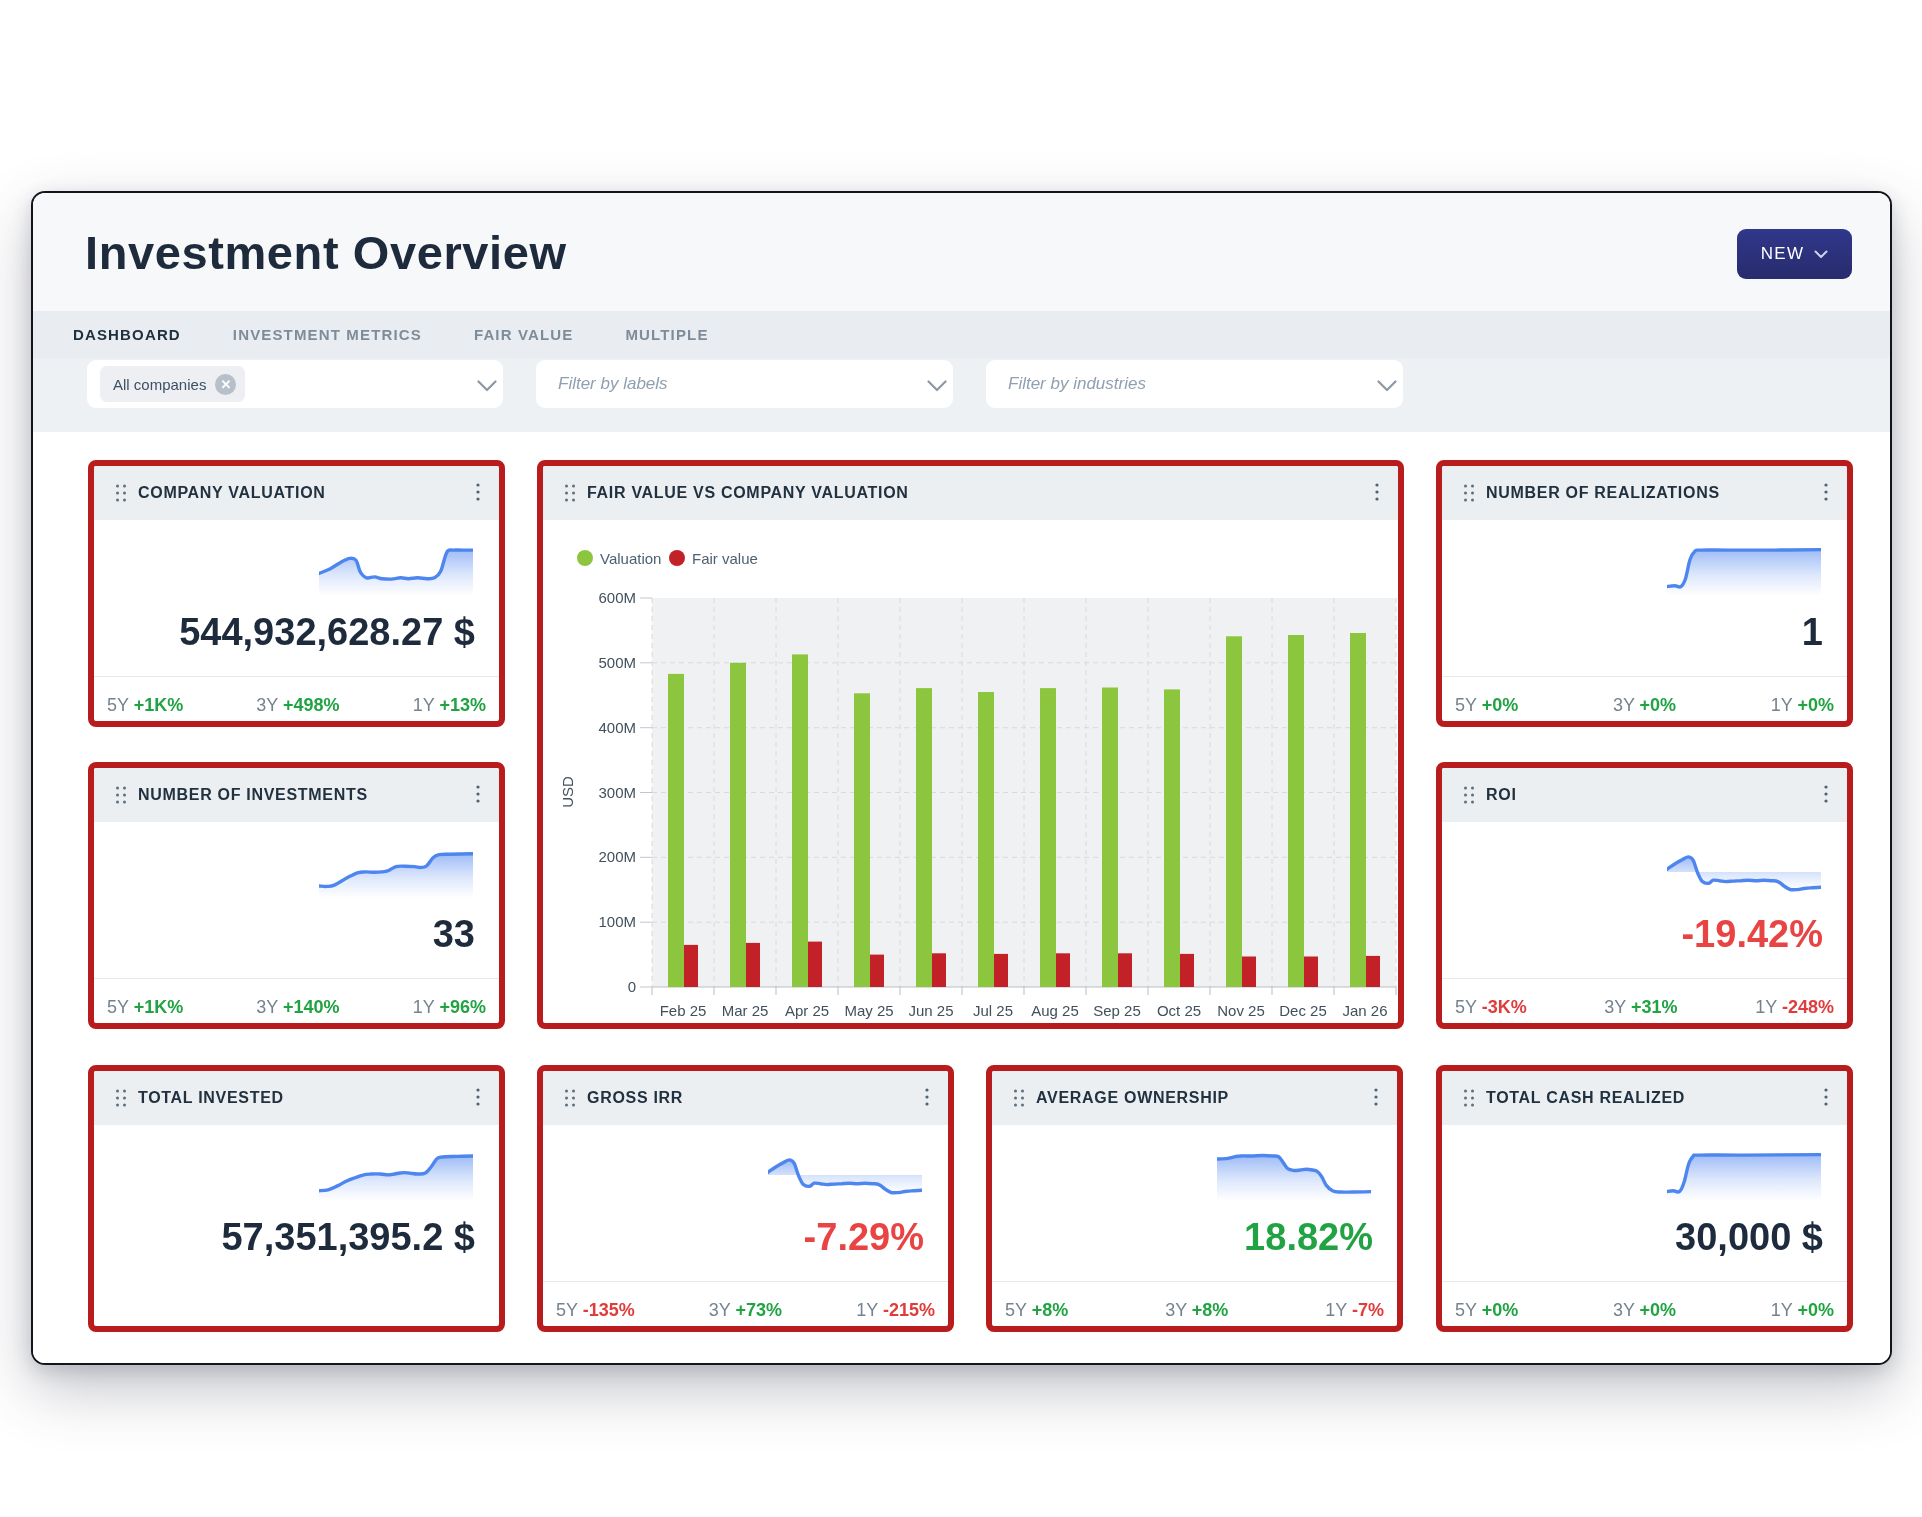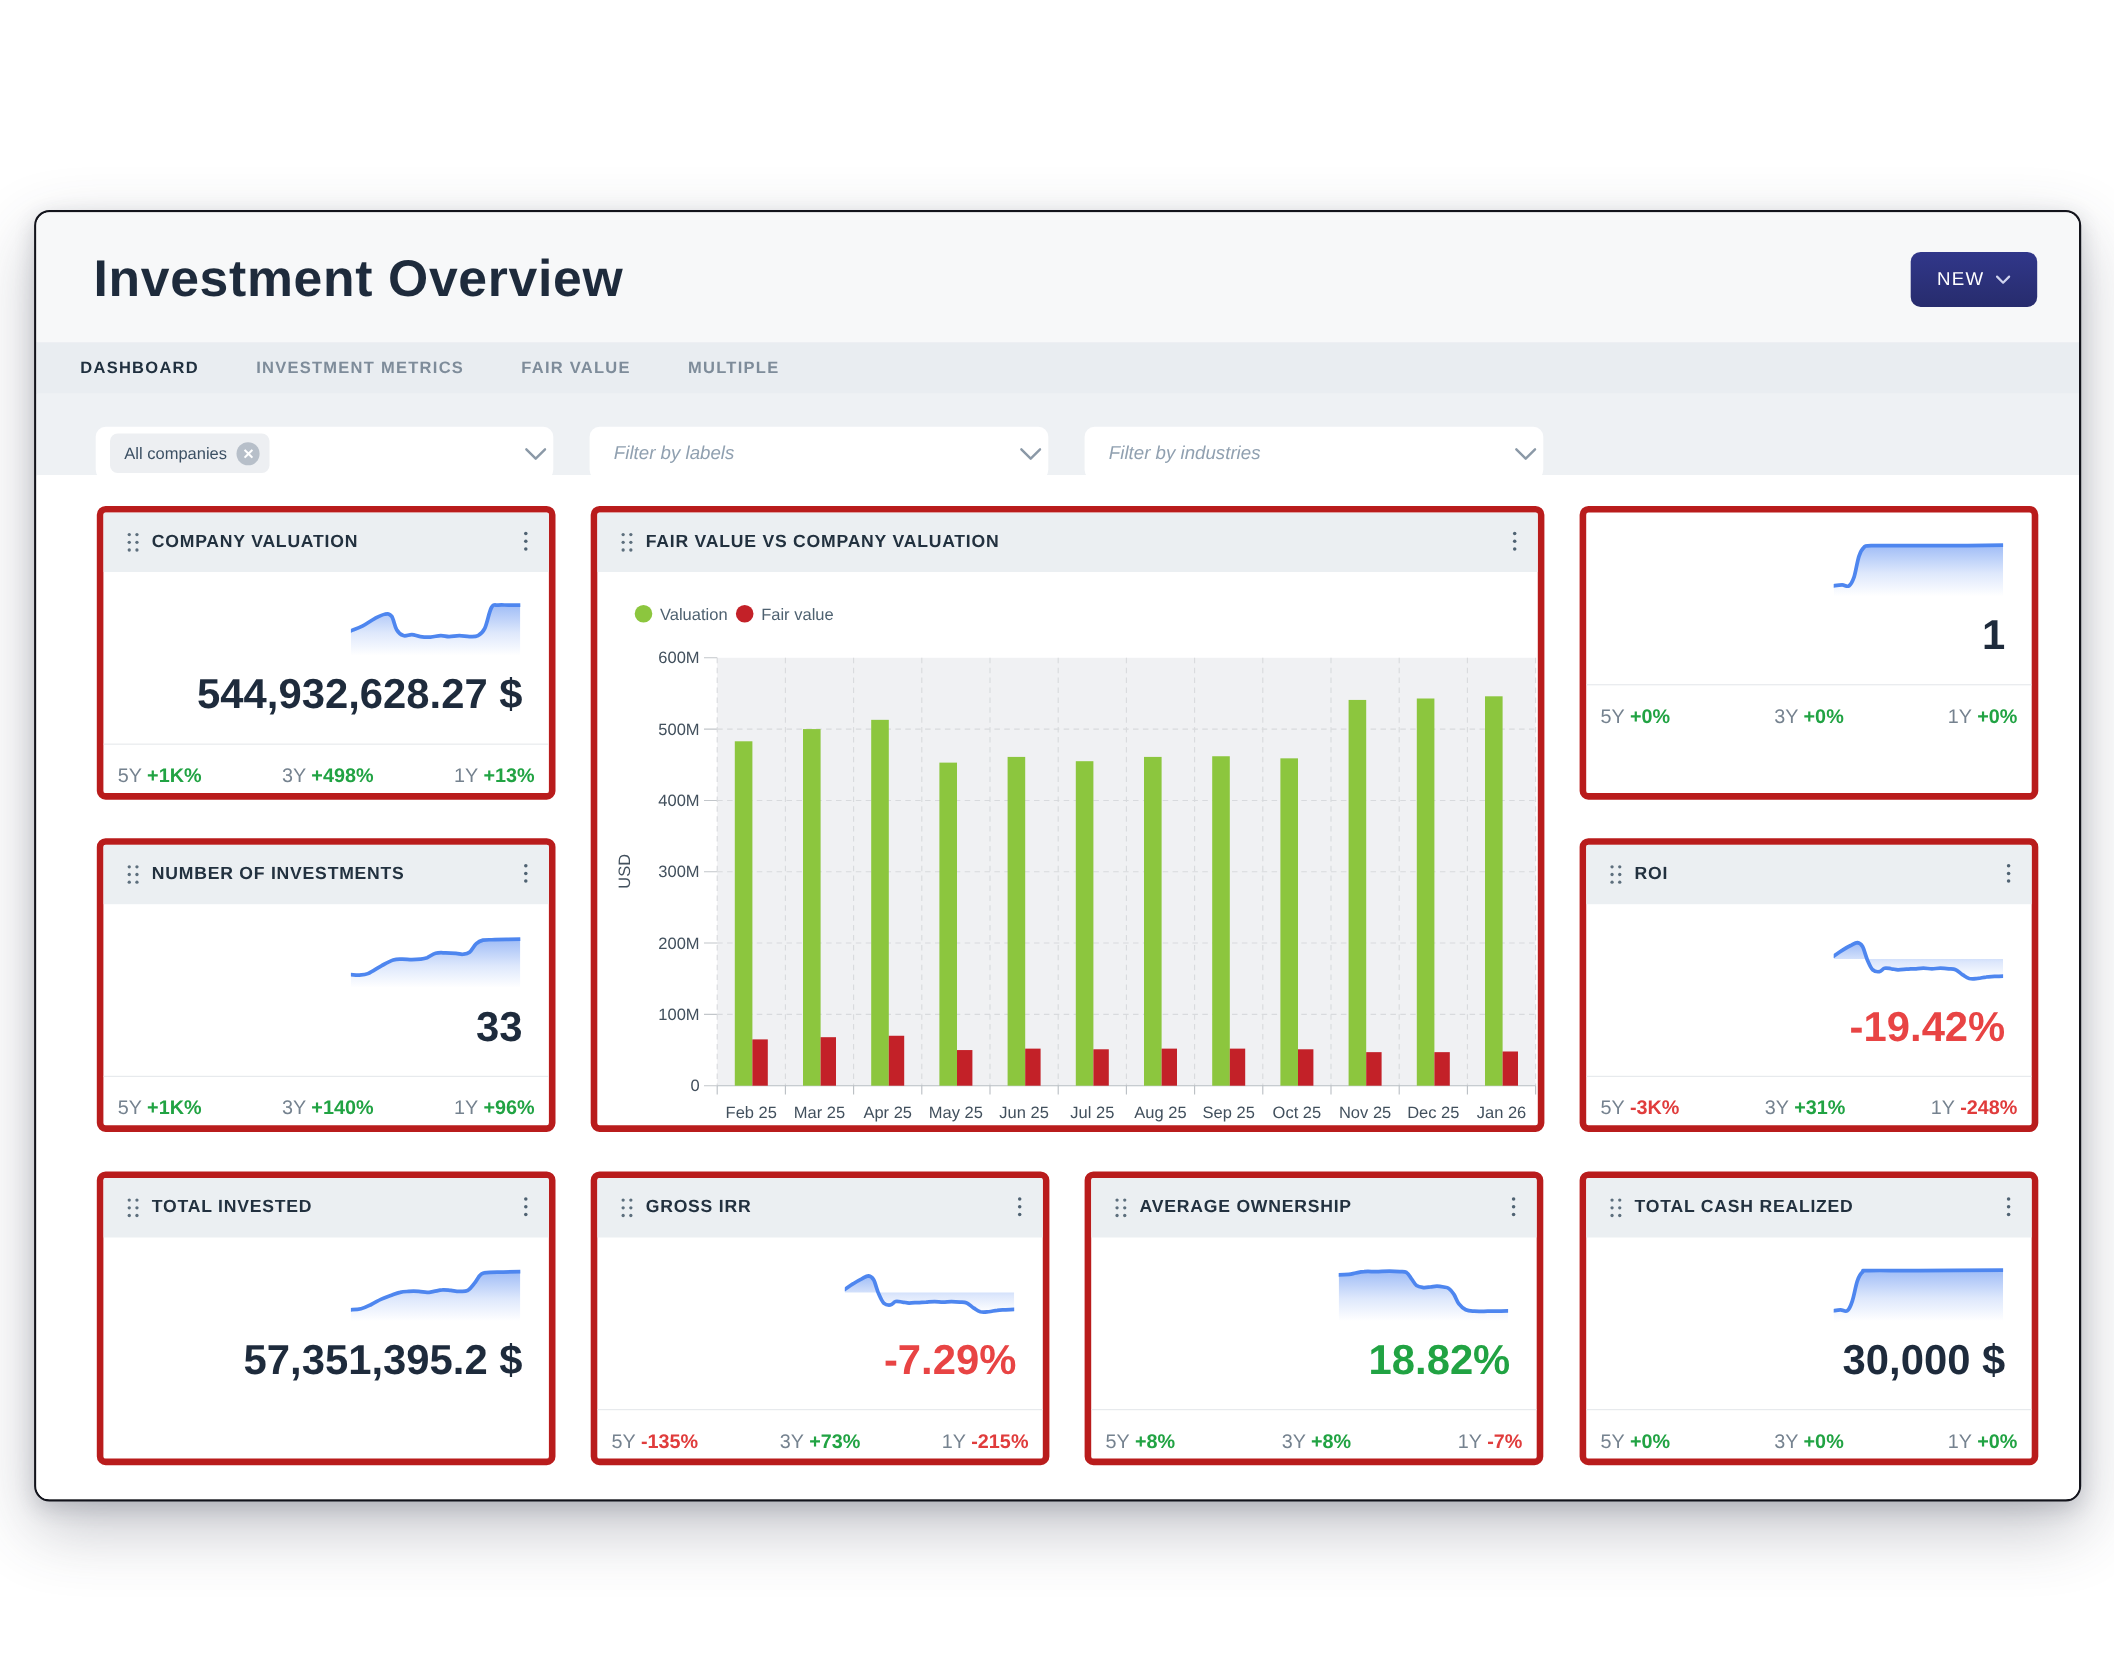--- a/index.html
+++ b/index.html
@@ -4,21 +4,21 @@
 *{margin:0;padding:0;box-sizing:border-box}
 html,body{width:1922px;height:1517px;background:#fff;font-family:"Liberation Sans",sans-serif;-webkit-font-smoothing:antialiased}
 .panel{position:absolute;left:31px;top:191px;width:1861px;height:1174px;background:#fff;border:2px solid #13141c;border-radius:14px;overflow:hidden;box-shadow:0 24px 60px rgba(55,60,80,.30),0 6px 18px rgba(55,60,80,.18)}
 .hd{height:118px;background:#f7f8f9;position:relative}
 .hd h1{position:absolute;left:52px;top:32px;font-size:47px;font-weight:700;color:#1e2b3c;letter-spacing:.6px}
 .newbtn{position:absolute;right:38px;top:36px;width:115px;height:50px;background:linear-gradient(#31378a,#272c6d);border-radius:9px;color:#fff;display:flex;align-items:center;justify-content:center;gap:10px;font-size:17px;font-weight:500;letter-spacing:1.2px}
 .tabs{height:47px;background:#e9edf1;display:flex;align-items:center;padding-left:40px;gap:52px}
 .tab{font-size:15px;font-weight:700;letter-spacing:1.15px;color:#7e8c9a}
 .tab.on{color:#20303f}
 .filters{height:74px;background:#eef1f4;position:relative}
-.fbox{position:absolute;top:30px;height:48px;background:#fff;border-radius:9px;display:flex;align-items:center}
+.fbox{position:absolute;top:2px;height:48px;background:#fff;border-radius:9px;display:flex;align-items:center}
 .fbox .chev{position:absolute;right:6px;top:18px}
 .chip{margin-left:13px;height:36px;background:#edeff2;border-radius:7px;display:flex;align-items:center;padding:0 9px 0 13px;gap:9px;font-size:15px;color:#3c5064}
 .xc{width:21px;height:21px;border-radius:50%;background:#b7bfc9;color:#fff;font-size:13px;display:flex;align-items:center;justify-content:center;font-weight:700}
 .ph{font-style:italic;color:#90a0b0;font-size:17px;margin-left:22px}
 .content{position:absolute;left:0;right:0;top:239px;bottom:0;background:#fff}
 .card{position:absolute;background:#fff;border:6px solid #b91c1c;border-radius:8px;overflow:hidden}
 .ch{height:54px;background:#ebeff2;display:flex;align-items:center;position:relative;padding-left:19px}
 .ct{margin-left:9px;font-size:16px;font-weight:700;letter-spacing:.7px;color:#22313f}
 .kebab{position:absolute;right:18px;top:16px}
 .cb{position:relative;height:156px}
@@ -104,20 +104,40 @@
         </svg>
         <div class="num dk">544,932,628.27 $</div>
       </div>
       <div class="cf">
         <span class="fi"><span class="fl">5Y</span> <span class="fv g">+1K%</span></span>
         <span class="fi"><span class="fl">3Y</span> <span class="fv g">+498%</span></span>
         <span class="fi"><span class="fl">1Y</span> <span class="fv g">+13%</span></span>
       </div>
     </div>
     <div class="card" style="left:1403px;top:267px;width:417px;height:267px">
+      <div class="ch">
+        <svg class="drag" width="16" height="22" viewBox="0 0 16 22">
+          <g fill="#5d6f7d">
+            <circle cx="4.5" cy="4" r="1.5"></circle>
+            <circle cx="4.5" cy="11" r="1.5"></circle>
+            <circle cx="4.5" cy="18" r="1.5"></circle>
+            <circle cx="11.5" cy="4" r="1.5"></circle>
+            <circle cx="11.5" cy="11" r="1.5"></circle>
+            <circle cx="11.5" cy="18" r="1.5"></circle>
+          </g>
+        </svg>
+        <span class="ct">NUMBER OF REALIZATIONS</span>
+        <svg class="kebab" width="6" height="20" viewBox="0 0 6 20">
+          <g fill="#4f6272">
+            <circle cx="3" cy="3" r="1.6"></circle>
+            <circle cx="3" cy="10" r="1.6"></circle>
+            <circle cx="3" cy="17" r="1.6"></circle>
+          </g>
+        </svg>
+      </div>
       <div class="cb">
         <svg class="spark" width="154" height="52" viewBox="0 0 154 52">
           <path d="M0.0,42.6 C1.4,42.4 5.2,41.7 7.7,41.7 C10.2,41.7 11.9,43.9 13.9,42.6 C15.8,41.3 16.8,39.6 18.5,34.7 C20.1,29.8 21.4,20.2 23.1,15.3 C24.8,10.4 25.8,9.1 27.7,7.4 C29.7,5.7 27.8,6.3 33.9,6.1 C40.0,5.8 48.3,6.1 61.6,6.1 C74.9,6.1 91.2,6.2 107.8,6.1 C124.4,6.0 145.7,5.7 154.0,5.6 L154,52.0 L0.0,52.0 Z" fill="url(#sg)" stroke="none"></path>
           <path d="M0.0,42.6 C1.4,42.4 5.2,41.7 7.7,41.7 C10.2,41.7 11.9,43.9 13.9,42.6 C15.8,41.3 16.8,39.6 18.5,34.7 C20.1,29.8 21.4,20.2 23.1,15.3 C24.8,10.4 25.8,9.1 27.7,7.4 C29.7,5.7 27.8,6.3 33.9,6.1 C40.0,5.8 48.3,6.1 61.6,6.1 C74.9,6.1 91.2,6.2 107.8,6.1 C124.4,6.0 145.7,5.7 154.0,5.6" fill="none" stroke="#4e86ef" stroke-width="3.4" stroke-linecap="round" stroke-linejoin="round"></path>
         </svg>
         <div class="num dk">1</div>
       </div>
       <div class="cf">
         <span class="fi"><span class="fl">5Y</span> <span class="fv g">+0%</span></span>
         <span class="fi"><span class="fl">3Y</span> <span class="fv g">+0%</span></span>

